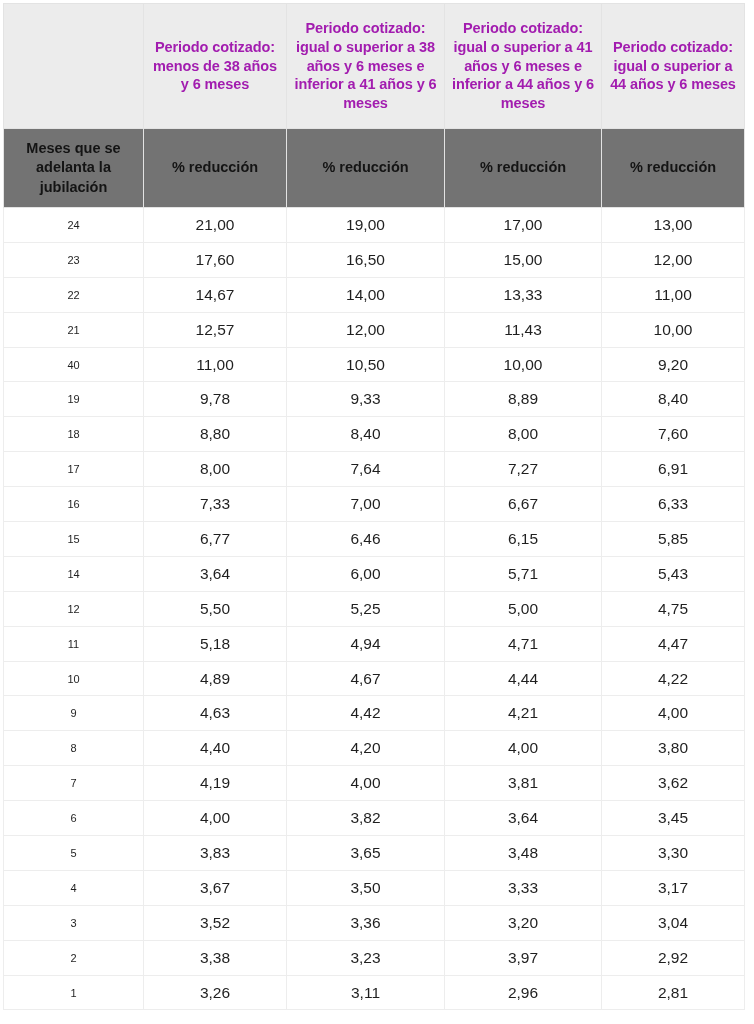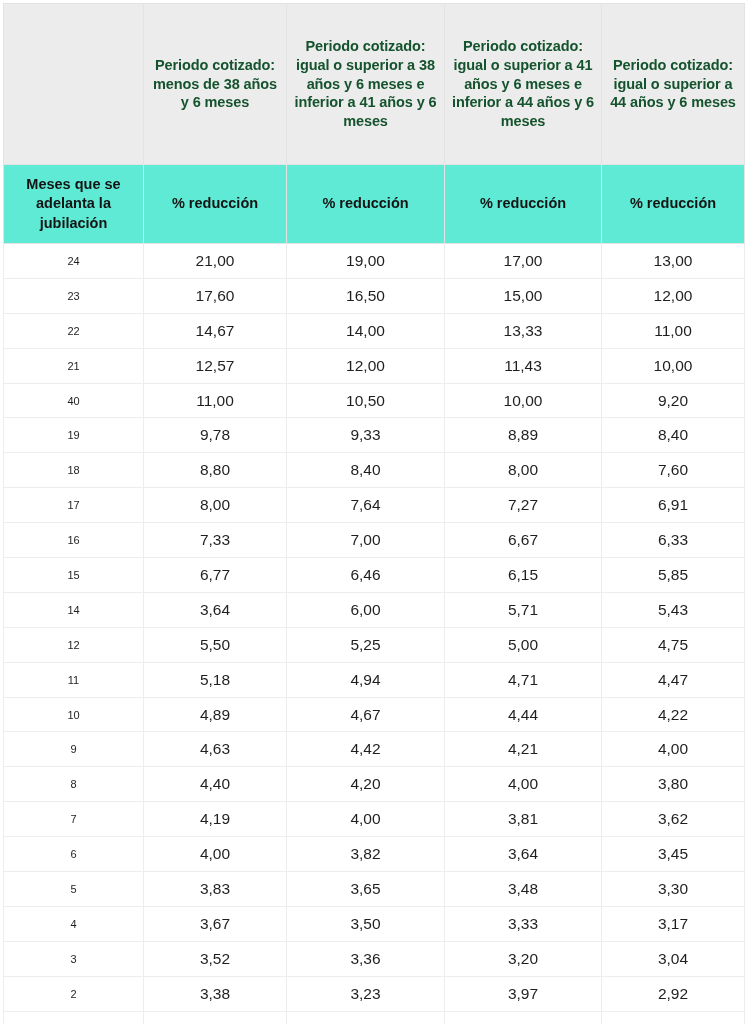--- a/index.html
+++ b/index.html
@@ -48,29 +48,29 @@
   }
 
   
   tr.head-row-periods th {
     background: #ececec;
     height: 120px;
     font-size: 14.5px;
     font-weight: bold;
     line-height: 1.30;
     letter-spacing: -0.1px;
-    padding: 20px 6px;
-    color: #14532d;
+    padding: 2px 6px;
+    color: #a21caf;
   }
   tr.head-row-periods th.corner-blank {
     background: #ececec;
   }
 
   tr.head-row-units th {
-    background: #5eead4;
+    background: #737373;
     height: 74px;
     font-size: 14.5px;
     font-weight: bold;
     line-height: 1.32;
     padding: 2px 6px;
     color: #141414;
   }
   tr.head-row-units th.rowhead-label {
     font-size: 14.5px;
   }

